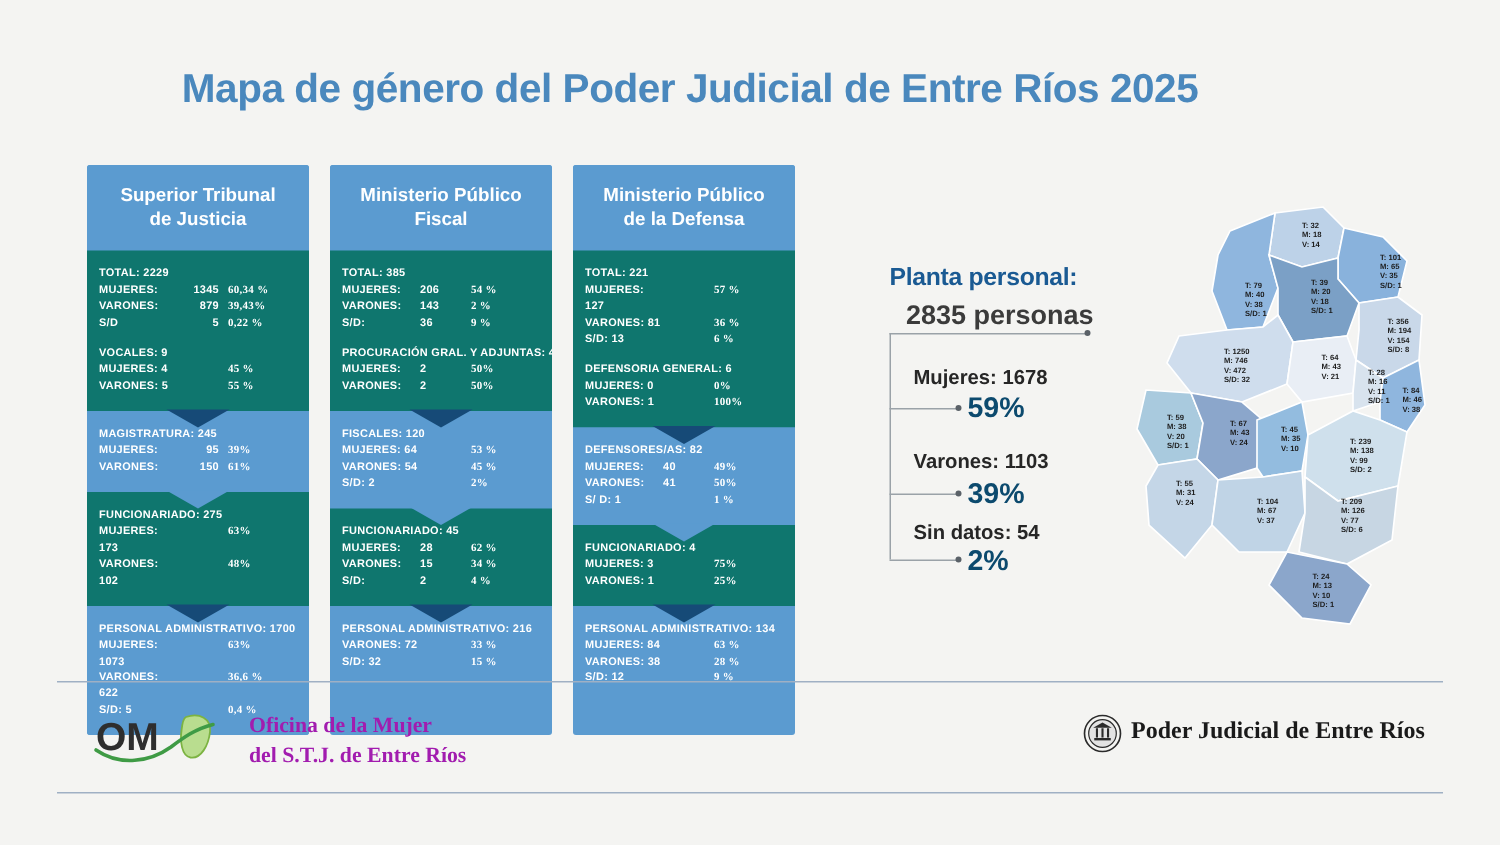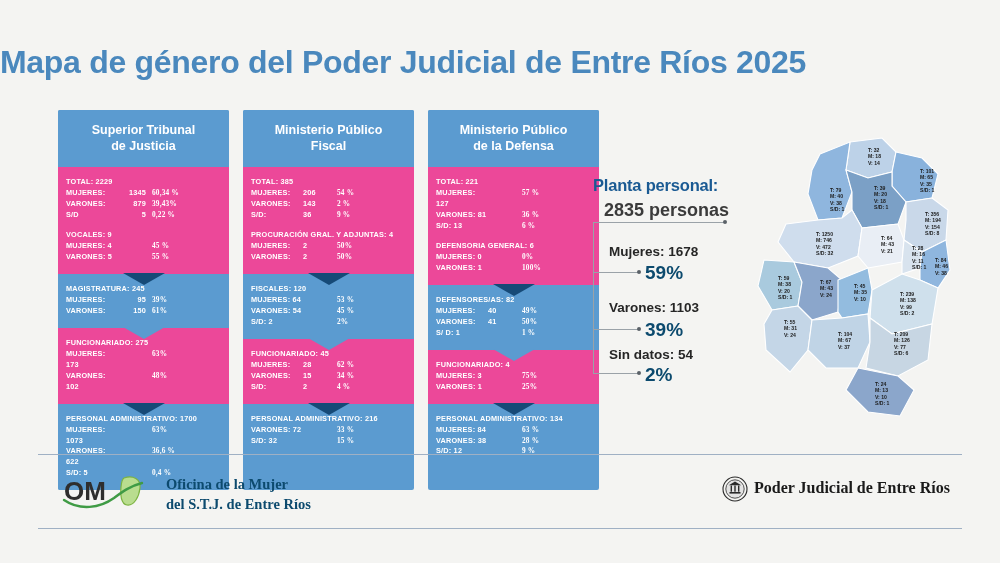--- a/index.html
+++ b/index.html
@@ -7,38 +7,38 @@
     width: 1000px; height: 563px;
     background: #f4f4f2;
     font-family: "Liberation Sans", sans-serif;
     overflow: hidden;
   }
   #page { position: relative; width: 1000px; height: 563px; background: #f4f4f2; }
 
   
   .title {
     position: absolute; top: 44px; left: 0; width: 920px;
-    text-align: left;
-    font-size: 32px; font-weight: bold; letter-spacing: -0.3px;
+    text-align: center;
+    font-size: 27px; font-weight: bold; letter-spacing: -0.3px;
     color: #4a88bd;
     font-family: "Liberation Sans", sans-serif;
   }
 
   
   .cards { position: absolute; top: 110px; left: 58px; display: flex; gap: 14px; }
-  .card { width: 171px; background: #5b9bd0; border-radius: 2px; overflow: hidden;
+  .card { width: 148px; background: #5b9bd0; border-radius: 2px; overflow: hidden;
           display: flex; flex-direction: column; }
   .card-head {
     background: #5b9bd0; color: #ffffff; text-align: center;
     font-size: 12.5px; font-weight: bold; line-height: 1.25;
     padding: 13px 6px 13px 6px; min-height: 52px;
     display: flex; align-items: center; justify-content: center;
   }
   .seg { position: relative; padding: 10px 8px 11px 8px; }
-  .seg.dark  { background: #ec4899; }
+  .seg.dark  { background: #0f766e; }
   .seg.light { background: #5b9bd0; }
   
   .seg.notch::after {
     content: ""; position: absolute; left: 50%; bottom: -11px;
     transform: translateX(-50%);
     width: 0; height: 0;
     border-left: 21px solid transparent;
     border-right: 21px solid transparent;
     border-top: 12px solid #164a77;
     z-index: 2;
@@ -73,21 +73,21 @@
   .map svg { display: block; width: 245px; height: 295px; }
   .dep-label { font-family: "Liberation Sans", sans-serif; font-size: 5.1px;
                font-weight: bold; fill: #1c1c1c; }
 
   
   .rule { position: absolute; left: 38px; width: 924px; height: 1.4px; background: #9fb0c4; }
   .rule.top { top: 454px; }
   .rule.bot { top: 528px; }
 
   .om-logo { position: absolute; left: 62px; top: 470px; width: 98px; height: 44px; }
-  .om-text { position: absolute; left: 166px; top: 475px; color: #0c4a6e;
+  .om-text { position: absolute; left: 166px; top: 475px; color: #a21caf;
              font-family: "Liberation Serif", serif; font-size: 14.5px;
              font-weight: bold; line-height: 1.35; }
 
   .pj-seal { position: absolute; left: 722px; top: 476px; width: 26px; height: 26px; }
   .pj-text { position: absolute; left: 754px; top: 479px; color: #1a1a1a;
              font-family: "Liberation Serif", serif; font-size: 16px; font-weight: bold; }
 </style>
 </head>
 <body>
 

